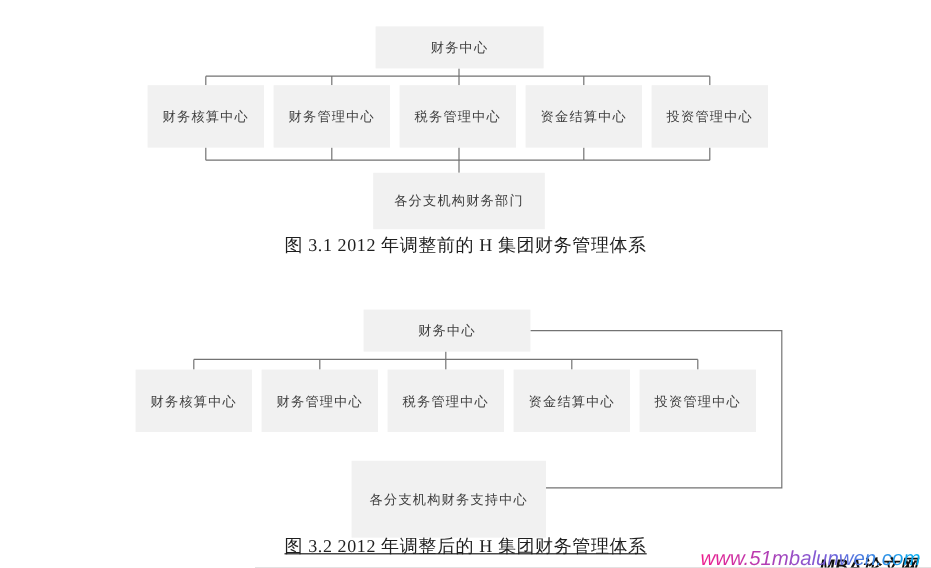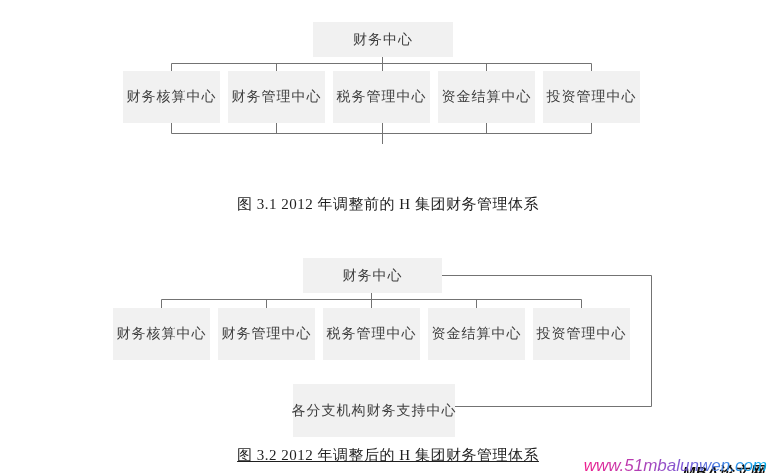--- a/index.html
+++ b/index.html
@@ -25,21 +25,21 @@
   .connectors path{
     fill:none;
     stroke:var(--line);
     stroke-width:1;
   }
   .node{
     position:absolute;
     background:var(--box-fill);
     color:var(--box-text);
     display:flex;align-items:center;justify-content:center;
-    font-size:14px;
+    font-size:11px;
     letter-spacing:1px;
     white-space:nowrap;
   }
   .caption{
     position:absolute;left:0;width:776px;
     text-align:center;
     font-family:"Liberation Serif", serif;
     font-size:15px;
     color:var(--caption-text);
     letter-spacing:0.5px;
@@ -77,31 +77,32 @@
   </svg>
 
   <div class="node" style="left:313px;top:22px;width:140px;height:35px;">财务中心</div>
 
   <div class="node" style="left:123px;top:71px;width:97px;height:52px;">财务核算中心</div>
   <div class="node" style="left:228px;top:71px;width:97px;height:52px;">财务管理中心</div>
   <div class="node" style="left:333px;top:71px;width:97px;height:52px;">税务管理中心</div>
   <div class="node" style="left:438px;top:71px;width:97px;height:52px;">资金结算中心</div>
   <div class="node" style="left:543px;top:71px;width:97px;height:52px;">投资管理中心</div>
 
+  <div class="node" style="left:311px;top:144px;width:143px;height:47px;">各分支机构财务部门</div>
 
   <div class="caption" style="top:195px;">图 3.1 2012 年调整前的 H 集团财务管理体系</div>
 
   <div class="node" style="left:303px;top:258px;width:139px;height:35px;">财务中心</div>
 
   <div class="node" style="left:113px;top:308px;width:97px;height:52px;">财务核算中心</div>
   <div class="node" style="left:218px;top:308px;width:97px;height:52px;">财务管理中心</div>
   <div class="node" style="left:323px;top:308px;width:97px;height:52px;">税务管理中心</div>
   <div class="node" style="left:428px;top:308px;width:97px;height:52px;">资金结算中心</div>
   <div class="node" style="left:533px;top:308px;width:97px;height:52px;">投资管理中心</div>
 
-  <div class="node" style="left:293px;top:384px;width:162px;height:53px;">各分支机构财务支持中心</div>
+  <div class="node" style="left:293px;top:384px;width:162px;height:64px;">各分支机构财务支持中心</div>
 
   <div class="caption" style="top:446px;text-decoration:underline;">图 3.2 2012 年调整后的 H 集团财务管理体系</div>
 
   <div class="wm-brand">MBA论文网</div>
   <div class="wm-url">www.51mbalunwen.com</div>
 
 </div>
 
 </body></html>

